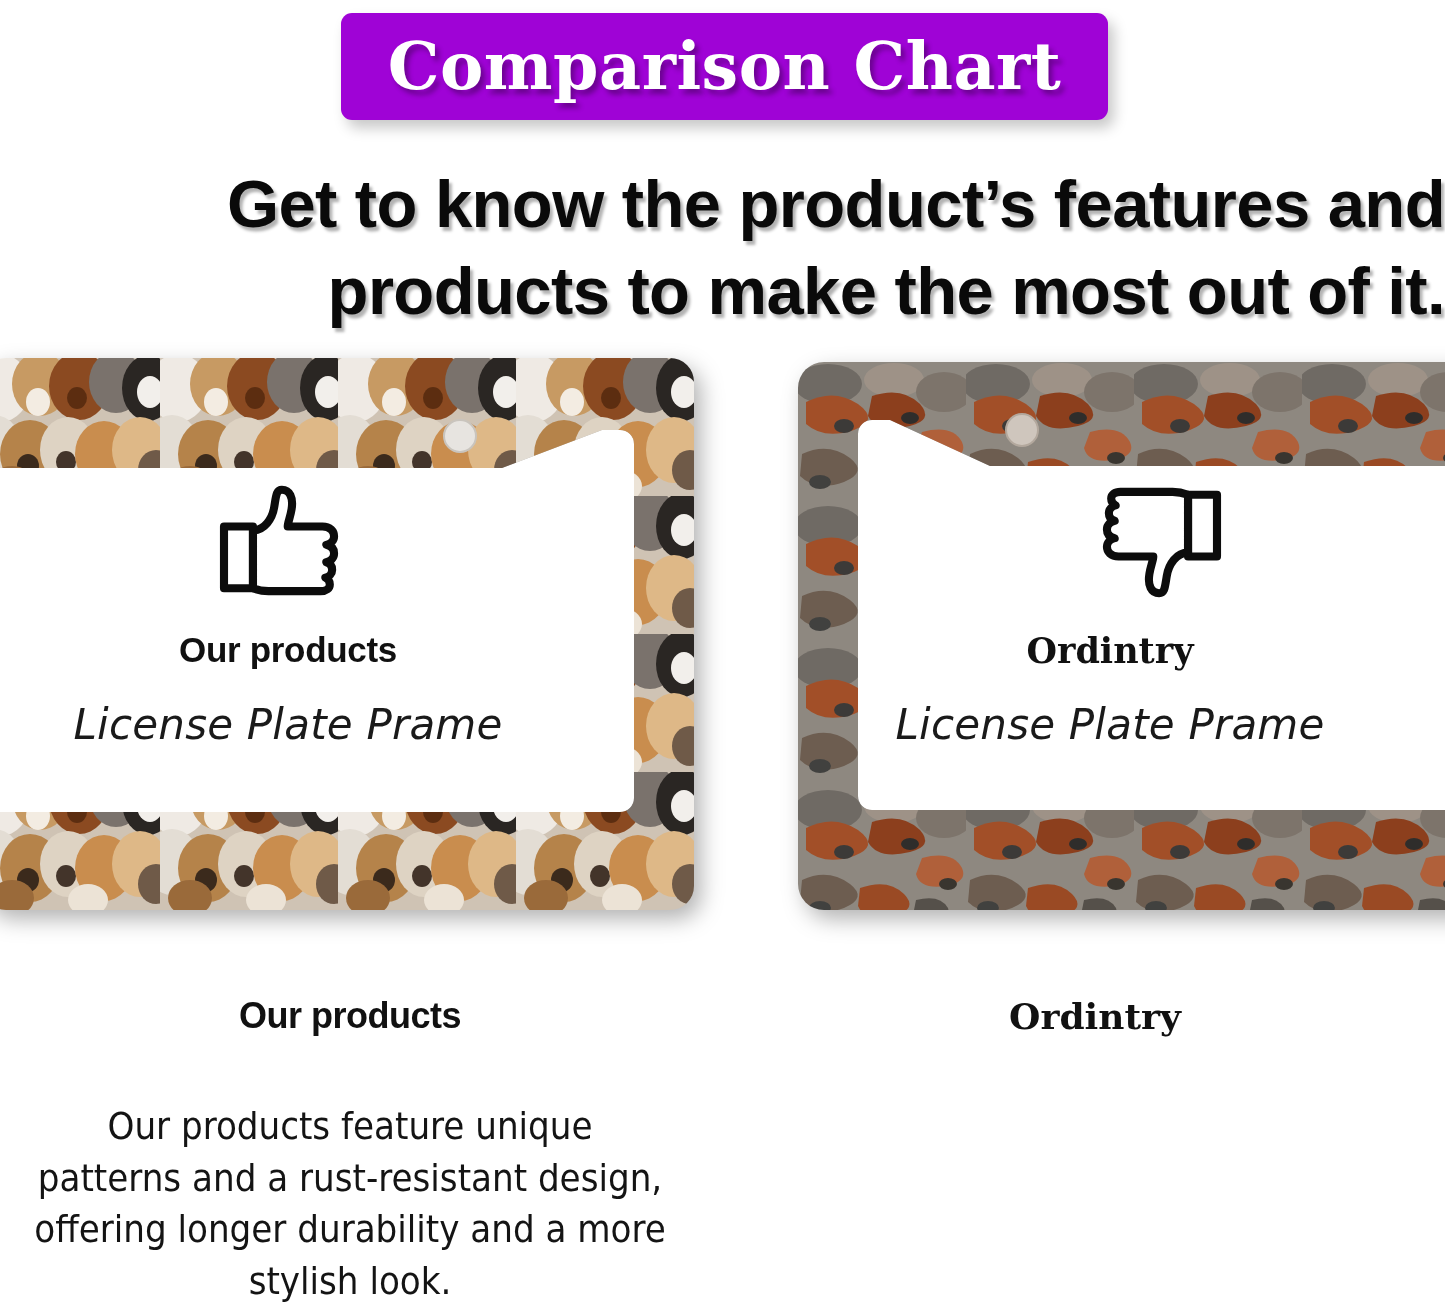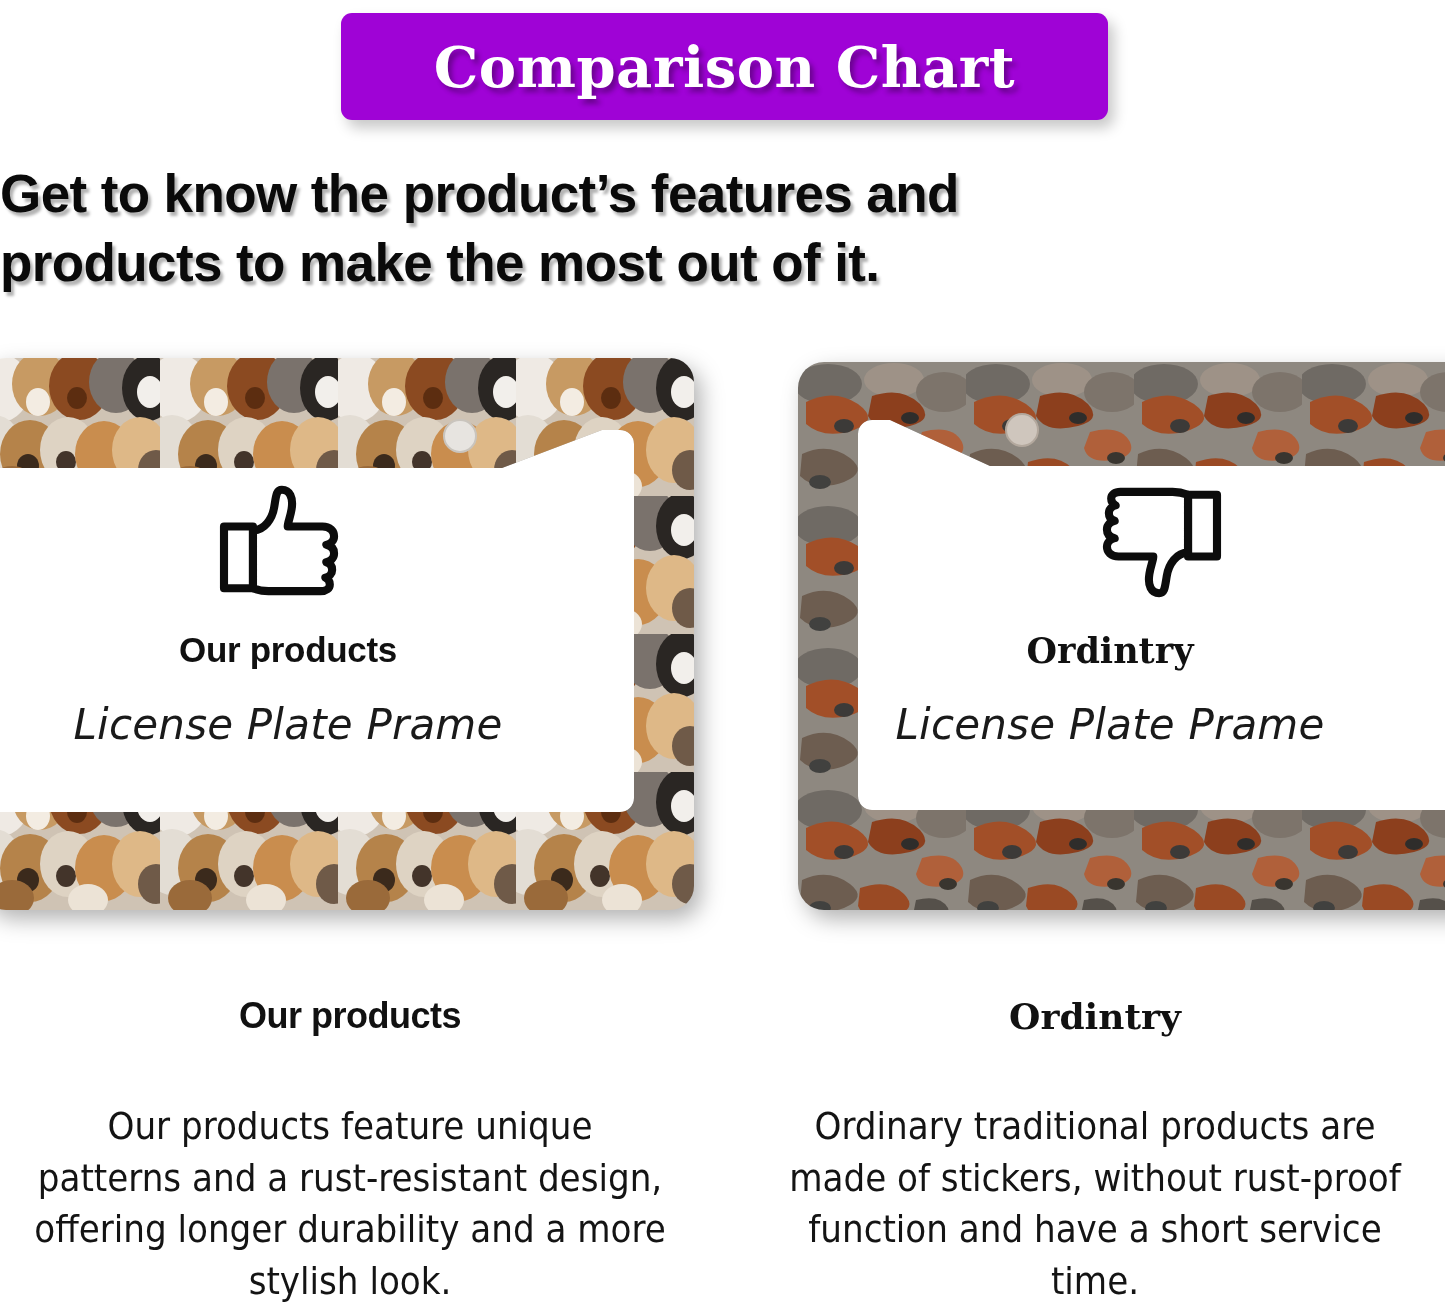--- a/index.html
+++ b/index.html
@@ -26,38 +26,38 @@
     background: #9f03d6;
     border-radius: 11px;
     box-shadow: 6px 8px 14px rgba(0,0,0,0.22);
     display: flex;
     align-items: center;
     justify-content: center;
   }
   .title-text {
     font-family: "DejaVu Serif", "Liberation Serif", serif;
     font-weight: bold;
-    font-size: 56px;
+    font-size: 65px;
     line-height: 1;
     color: #ffffff;
     letter-spacing: 0.5px;
     text-shadow: 4px 5px 5px rgba(0,0,0,0.32);
     white-space: nowrap;
   }
 
   
   .subtitle {
     position: absolute;
     left: 0;
     top: 160px;
     width: 1445px;
-    text-align: left;
-    font-family: "Liberation Sans", sans-serif;
-    font-weight: bold;
-    font-size: 53px;
+    text-align: right;
+    font-family: "Liberation Sans", sans-serif;
+    font-weight: bold;
+    font-size: 67px;
     line-height: 1.30;
     letter-spacing: -0.6px;
     color: #0a0a0a;
     text-shadow: 3px 4px 3px rgba(0,0,0,0.30);
   }
   .subtitle .line { display: block; }
 
   
   .frames-row { position: absolute; left: 0; top: 0; width: 1445px; height: 1314px; }
 
@@ -243,14 +243,13 @@
 
 </div>
 
 <div class="desc-col left">
   <p class="desc-heading-sans">Our products</p>
   <p class="desc-body">Our products feature unique patterns and a rust-resistant design, offering longer durability and a more stylish look.</p>
 </div>
 
 <div class="desc-col right">
   <p class="desc-heading-serif">Ordintry</p>
-  <p class="desc-body">Ordinary traditional products are made of stickers, without rust-proof function and have a short service time.</p>
 </div>
 
 </body></html>

